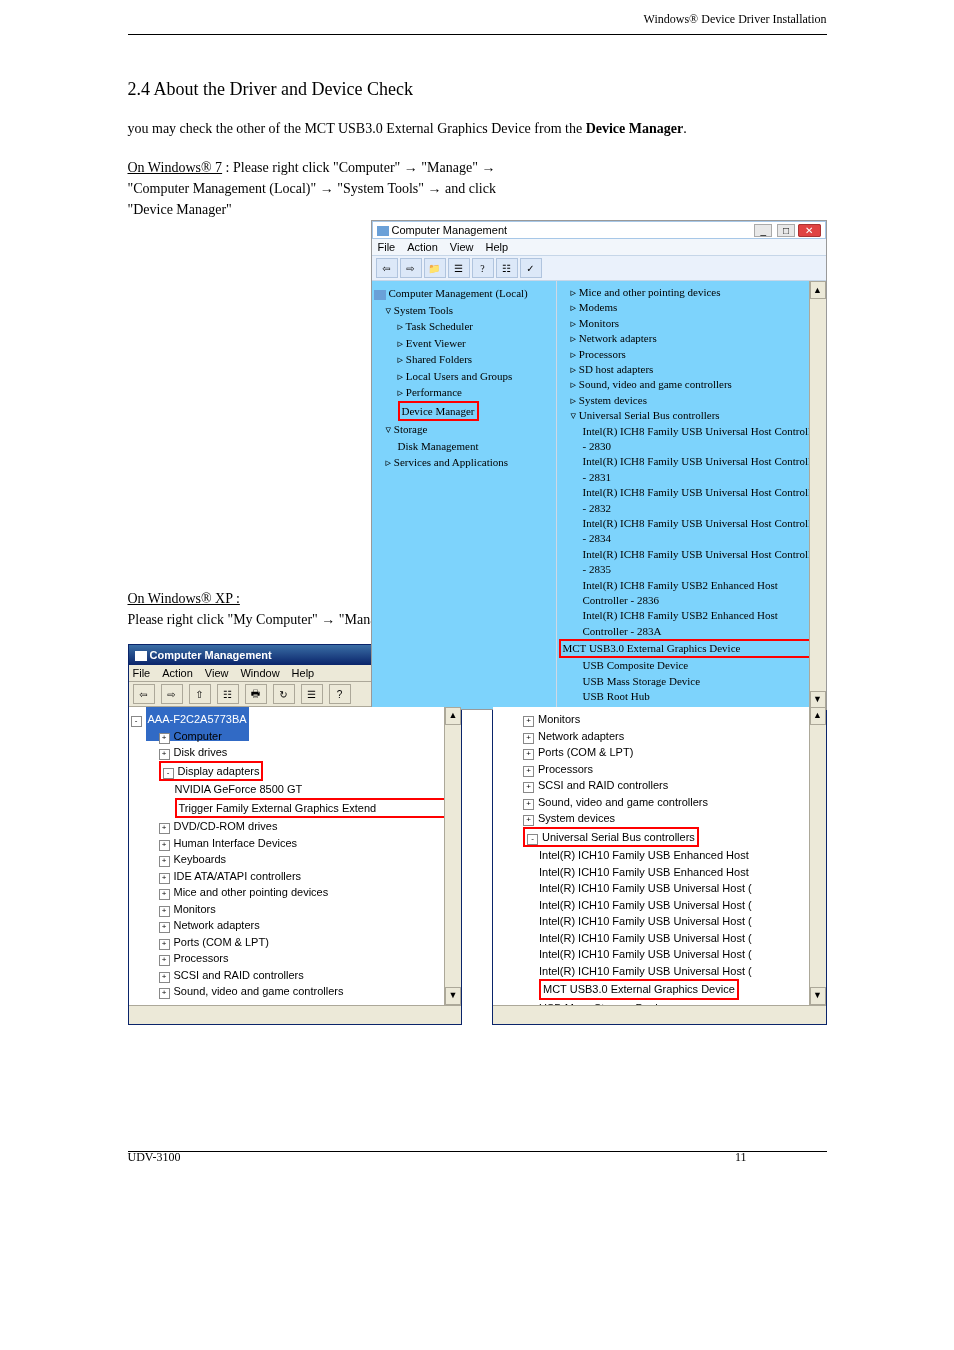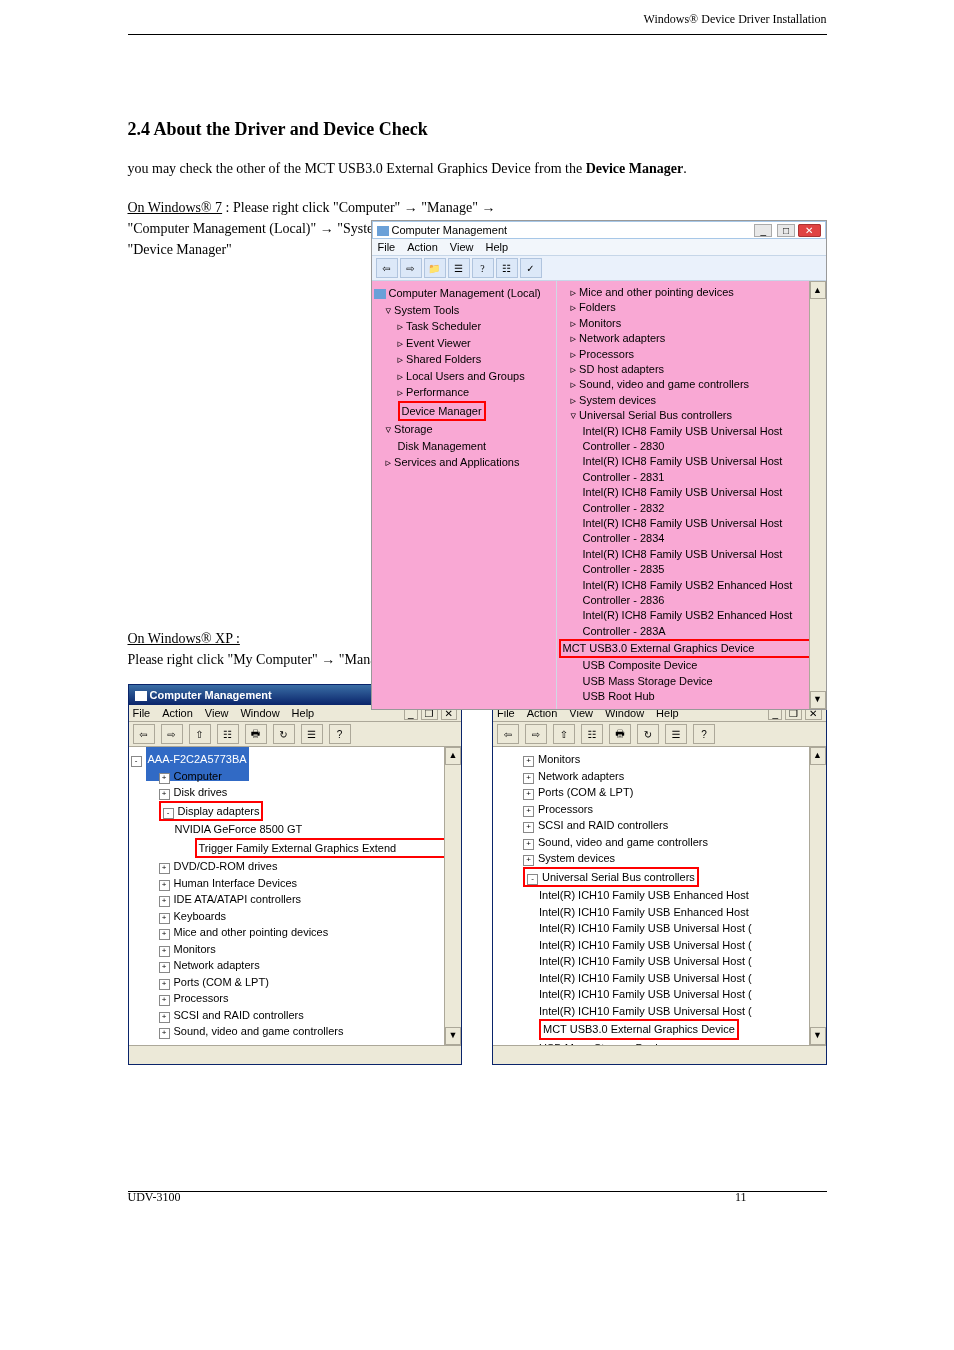--- a/index.html
+++ b/index.html
@@ -1,30 +1,30 @@
 <!DOCTYPE html>
 <html><head>
 <meta charset="utf-8">
 <style>
   html,body{margin:0;padding:0;background:#fff;font-family:"Times New Roman",serif;font-size:14px;color:#000}
   .page{width:779px;margin:0 auto;position:relative;padding:28px 40px 40px 40px;box-sizing:border-box}
   .hr{border-top:1px solid #000;margin:6px 0}
   .hdr-right{position:absolute;right:40px;top:12px;font-size:12px}
-  .section-title{font-weight:bold;font-size:18px;margin-top:84px}
+  .section-title{font-weight:normal;font-size:18px;margin-top:44px}
   .inst{margin-top:18px;line-height:1.5}
   .u{text-decoration:underline}
   .arrow{font-family:Arial,sans-serif}
   .fig-cm-win7{position:absolute;right:40px;top:220px;width:454px;border:1px solid #999}
   .win7-title{background:#fff;border:1px solid #a7c7e7;display:flex;align-items:center;justify-content:space-between;font-family:"Segoe UI",Tahoma,sans-serif;font-size:11px;padding:2px 4px}
   .win7-close{background:#e04343;color:#fff;border:1px solid #a33;padding:0 6px;border-radius:2px;font-size:10px}
   .win7-btn{background:#e8e8e8;border:1px solid #aaa;padding:0 5px;margin-left:2px;font-size:10px}
   .win7-menu{background:#f2f6fb;border-bottom:1px solid #c6d6e8;font-family:"Segoe UI",Tahoma,sans-serif;font-size:11px;padding:2px 6px;display:flex;gap:12px}
   .win7-toolbar{background:#eaf1fb;border-bottom:1px solid #c6d6e8;padding:2px 4px;display:flex;gap:2px;font-size:11px}
   .tbbtn{width:20px;height:18px;background:#dce8f8;border:1px solid #b0c4de;display:flex;align-items:center;justify-content:center;font-size:10px}
-  .win7-body{display:flex;background:#f9a8d4;font-family:Liberation Sans, sans-serif;font-size:11px}
+  .win7-body{display:flex;background:#7dd3fc;font-family:Liberation Serif, serif;font-size:11px}
   .win7-left{width:180px;border-right:1px solid #d0d8e4;padding:4px 2px;line-height:1.5}
   .win7-right{flex:1;padding:4px 2px;line-height:1.4;position:relative}
   .indent1{padding-left:12px}
   .indent2{padding-left:24px}
   .red-box{border:2px solid red;display:inline-block;padding:0 2px}
   .red-box-block{border:2px solid red;padding:0 2px}
   .ico{display:inline-block;width:12px;height:10px;margin-right:3px;vertical-align:middle}
 
   .xp-row{display:flex;gap:30px;margin-top:14px}
   .xp-window{width:380px;font-family:Tahoma,sans-serif;font-size:11px;border:1px solid #0a246a}
@@ -108,21 +108,21 @@
         <div class="indent2">▹ <span>Shared Folders</span></div>
         <div class="indent2">▹ <span>Local Users and Groups</span></div>
         <div class="indent2">▹ <span>Performance</span></div>
         <div class="indent2"><span class="red-box"><span>Device Manager</span></span></div>
         <div class="indent1">▿ <span>Storage</span></div>
         <div class="indent2"><span>Disk Management</span></div>
         <div class="indent1">▹ <span>Services and Applications</span></div>
       </div>
       <div class="win7-right">
         <div class="indent1">▹ <span>Mice and other pointing devices</span></div>
-        <div class="indent1">▹ <span>Folders</span></div>
+        <div class="indent1">▹ <span>Modems</span></div>
         <div class="indent1">▹ <span>Monitors</span></div>
         <div class="indent1">▹ <span>Network adapters</span></div>
         <div class="indent1">▹ <span>Processors</span></div>
         <div class="indent1">▹ <span>SD host adapters</span></div>
         <div class="indent1">▹ <span>Sound, video and game controllers</span></div>
         <div class="indent1">▹ <span>System devices</span></div>
         <div class="indent1">▿ <span>Universal Serial Bus controllers</span></div>
         <div class="indent2">Intel(R) ICH8 Family USB Universal Host Controller - 2830</div>
         <div class="indent2">Intel(R) ICH8 Family USB Universal Host Controller - 2831</div>
         <div class="indent2">Intel(R) ICH8 Family USB Universal Host Controller - 2832</div>
@@ -185,27 +185,27 @@
         <span class="xp-tb">↻</span>
         <span class="xp-tb">☰</span>
         <span class="xp-tb">?</span>
       </div>
       <div class="xp-body">
         <div><span class="box-collapse">-</span><span class="sel">AAA-F2C2A5773BA</span></div>
         <div class="xp-item"><span class="box-collapse">+</span><span>Computer</span></div>
         <div class="xp-item"><span class="box-collapse">+</span><span>Disk drives</span></div>
         <div class="xp-item"><span class="red-box"><span class="box-collapse">-</span><span>Display adapters</span></span></div>
         <div class="xp-item2">NVIDIA GeForce 8500 GT</div>
-        <div class="xp-item2 red-box-block" style="margin-left:64px;padding-left:2px">
+        <div class="xp-item2 red-box-block" style="margin-left:44px;padding-left:2px">
           <div>Trigger Family External Graphics Extend</div>
         </div>
         <div class="xp-item"><span class="box-collapse">+</span><span>DVD/CD-ROM drives</span></div>
         <div class="xp-item"><span class="box-collapse">+</span><span>Human Interface Devices</span></div>
+        <div class="xp-item"><span class="box-collapse">+</span><span>Keyboards</span></div>
         <div class="xp-item"><span class="box-collapse">+</span><span>IDE ATA/ATAPI controllers</span></div>
-        <div class="xp-item"><span class="box-collapse">+</span><span>Keyboards</span></div>
         <div class="xp-item"><span class="box-collapse">+</span><span>Mice and other pointing devices</span></div>
         <div class="xp-item"><span class="box-collapse">+</span><span>Monitors</span></div>
         <div class="xp-item"><span class="box-collapse">+</span><span>Network adapters</span></div>
         <div class="xp-item"><span class="box-collapse">+</span><span>Ports (COM &amp; LPT)</span></div>
         <div class="xp-item"><span class="box-collapse">+</span><span>Processors</span></div>
         <div class="xp-item"><span class="box-collapse">+</span><span>SCSI and RAID controllers</span></div>
         <div class="xp-item"><span class="box-collapse">+</span><span>Sound, video and game controllers</span></div>
 
         <div class="scrollbar">
             <div class="sb-up">▲</div>

